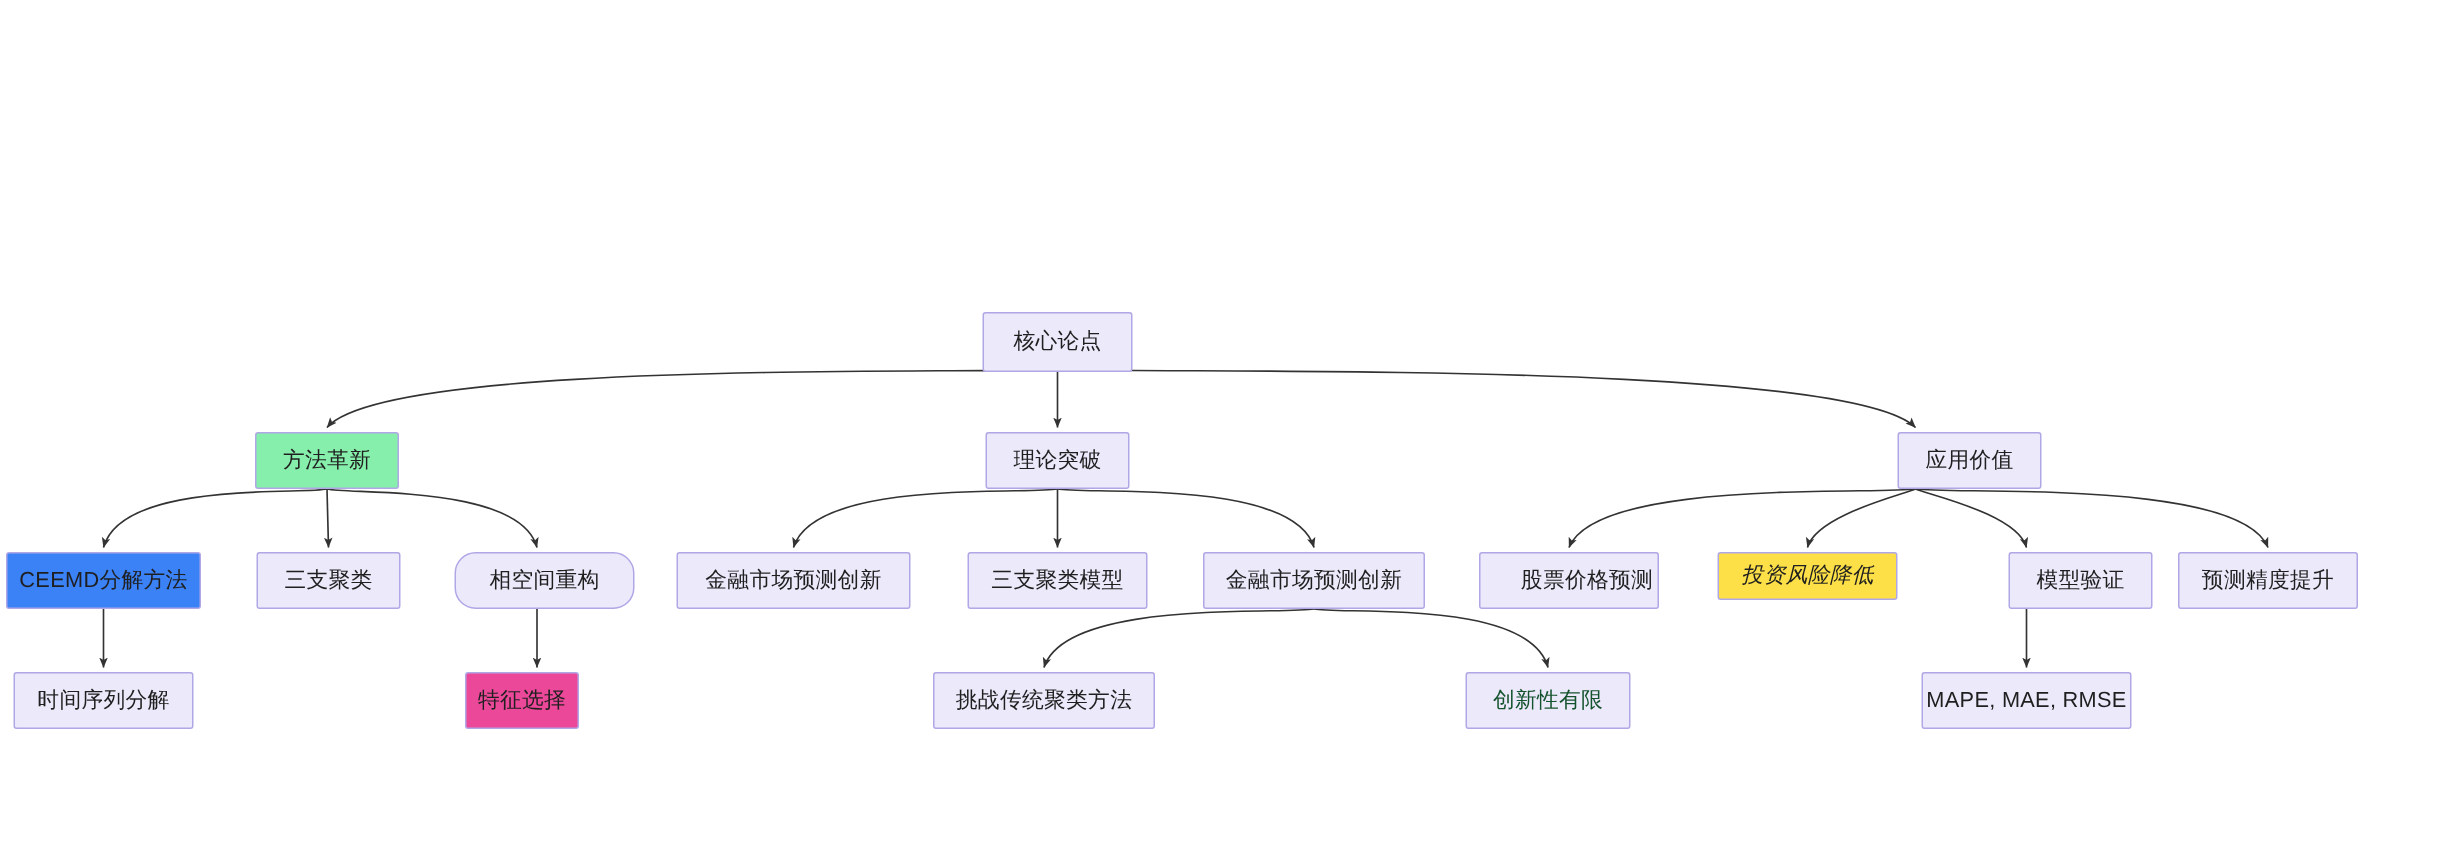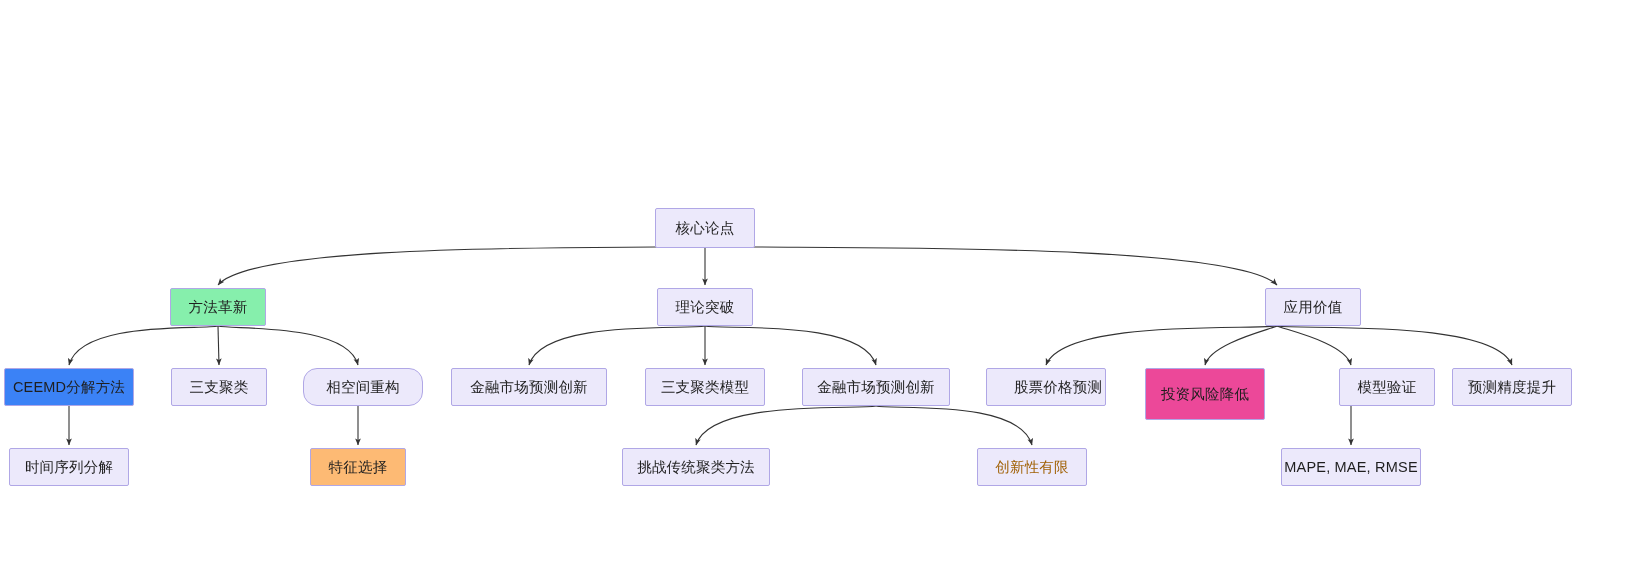--- a/index.html
+++ b/index.html
@@ -106,39 +106,39 @@
       </div>
       <div class="node" style="left: 645px; top: 368px; width: 120px; height: 38px; background: rgb(236, 233, 251); border-color: rgb(176, 167, 230); color: rgb(31, 31, 31);">
         <span class="node-label">三支聚类模型</span>
       </div>
       <div class="node" style="left: 802px; top: 368px; width: 148px; height: 38px; background: rgb(236, 233, 251); border-color: rgb(176, 167, 230); color: rgb(31, 31, 31);">
         <span class="node-label">金融市场预测创新</span>
       </div>
       <div class="node" style="left: 986px; top: 368px; width: 120px; height: 38px; background: rgb(236, 233, 251); border-color: rgb(176, 167, 230); color: rgb(31, 31, 31); padding-left: 24px;">
         <span class="node-label">股票价格预测</span>
       </div>
-      <div class="node" style="left: 1145px; top: 368px; width: 120px; height: 52px; background: #ec4899; border-color: rgb(176, 167, 230); color: rgb(31, 31, 31);">
+      <div class="node" style="left: 1145px; top: 368px; width: 120px; height: 32px; background: #fde047; border-color: rgb(176, 167, 230); color: rgb(31, 31, 31); font-style: italic;">
         <span class="node-label">投资风险降低</span>
       </div>
       <div class="node" style="left: 1339px; top: 368px; width: 96px; height: 38px; background: rgb(236, 233, 251); border-color: rgb(176, 167, 230); color: rgb(31, 31, 31);">
         <span class="node-label">模型验证</span>
       </div>
       <div class="node" style="left: 1452px; top: 368px; width: 120px; height: 38px; background: rgb(236, 233, 251); border-color: rgb(176, 167, 230); color: rgb(31, 31, 31);">
         <span class="node-label">预测精度提升</span>
       </div>
       <div class="node" style="left: 9px; top: 448px; width: 120px; height: 38px; background: rgb(236, 233, 251); border-color: rgb(176, 167, 230); color: rgb(31, 31, 31);">
         <span class="node-label">时间序列分解</span>
       </div>
-      <div class="node" style="left: 310px; top: 448px; width: 96px; height: 38px; background: #fdba74; border-color: rgb(176, 167, 230); color: rgb(31, 31, 31);">
+      <div class="node" style="left: 310px; top: 448px; width: 76px; height: 38px; background: #ec4899; border-color: rgb(176, 167, 230); color: rgb(31, 31, 31);">
         <span class="node-label">特征选择</span>
       </div>
       <div class="node" style="left: 622px; top: 448px; width: 148px; height: 38px; background: rgb(236, 233, 251); border-color: rgb(176, 167, 230); color: rgb(31, 31, 31);">
         <span class="node-label">挑战传统聚类方法</span>
       </div>
-      <div class="node" style="left: 977px; top: 448px; width: 110px; height: 38px; background: rgb(236, 233, 251); border-color: rgb(176, 167, 230); color: #a16207;">
+      <div class="node" style="left: 977px; top: 448px; width: 110px; height: 38px; background: rgb(236, 233, 251); border-color: rgb(176, 167, 230); color: #14532d;">
         <span class="node-label">创新性有限</span>
       </div>
       <div class="node" style="left: 1281px; top: 448px; width: 140px; height: 38px; background: rgb(236, 233, 251); border-color: rgb(176, 167, 230); color: rgb(31, 31, 31);">
         <span class="node-label">MAPE, MAE, RMSE</span>
       </div>
     </div>
 
 </div>
 
 </body></html>

